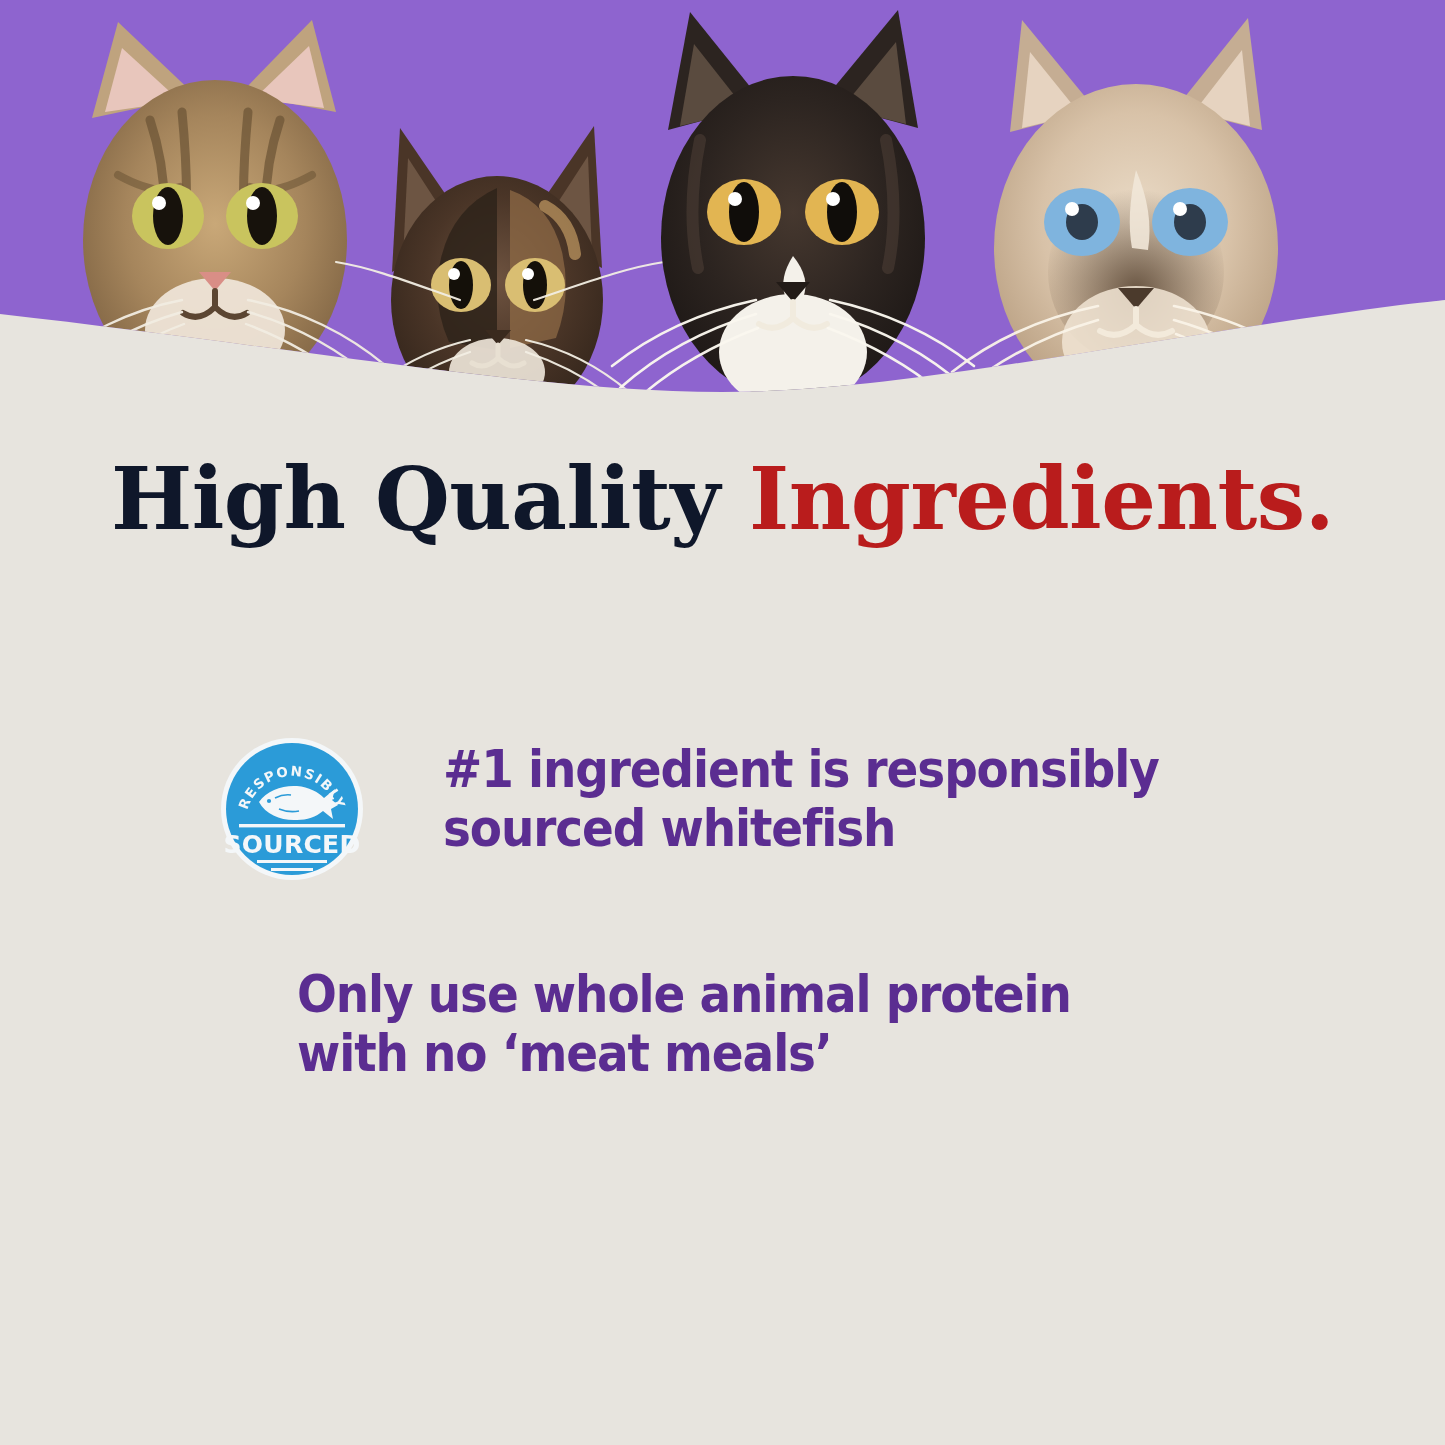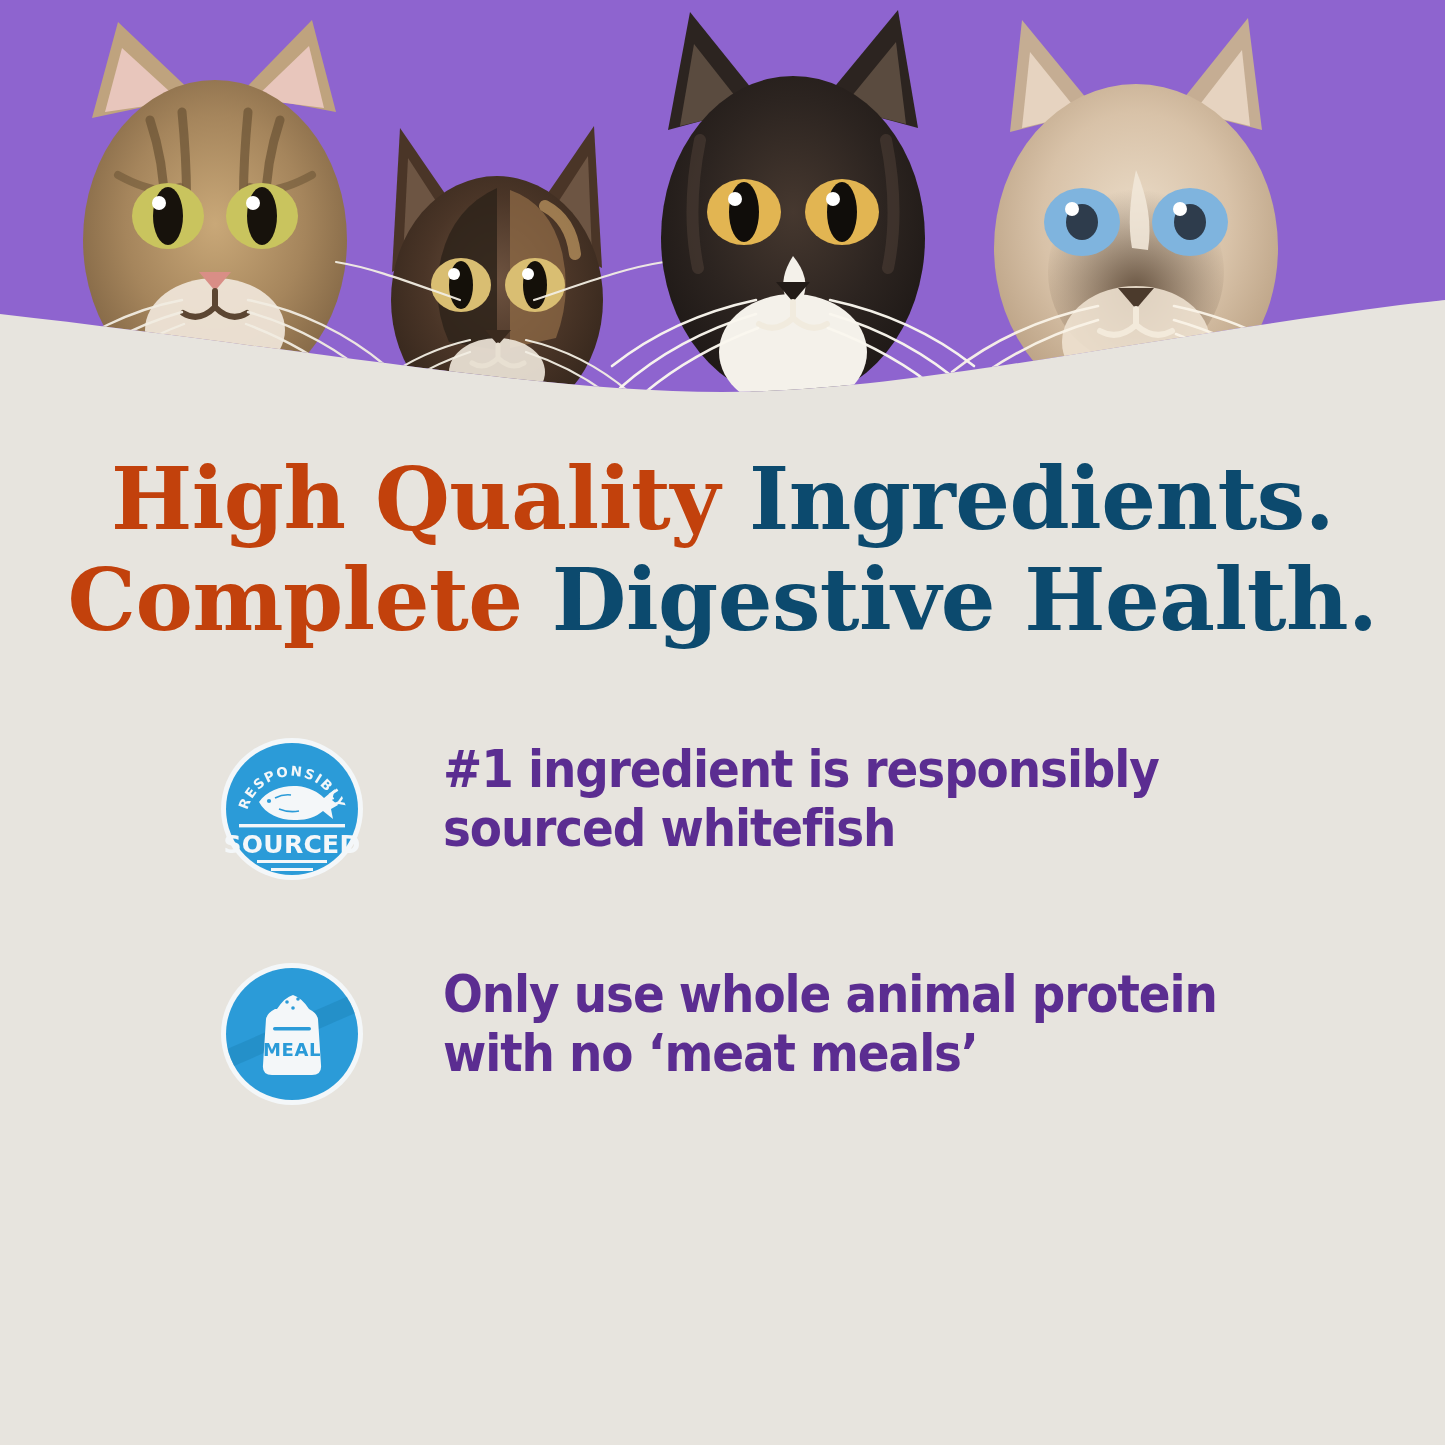--- a/index.html
+++ b/index.html
@@ -47,22 +47,22 @@
     width: 1445px;
     text-align: center;
     font-family: "DejaVu Serif", "Liberation Serif", serif;
     font-weight: 700;
     font-size: 86px;
     line-height: 1.18;
     letter-spacing: -0.5px;
     white-space: nowrap;
   }
   .headline .ln { display: block; }
-  .hl-orange { color: #c2410c; }
-  .hl-purple { color: #0c4a6e; }
+  .hl-orange { color: #0f172a; }
+  .hl-purple { color: #b91c1c; }
 
   
   .features {
     position: absolute;
     left: 0;
     top: 712px;
     width: 1445px;
   }
   .feature-row {
     position: relative;
@@ -249,21 +249,20 @@
       </g>
 
       <path d="M0,314 C300,348 540,392 722,392
                C900,392 1100,345 1400,305 Q1445,300 1445,300
                L1445,420 L0,420 Z" fill="#E7E4DE"></path>
     </svg>
   </div>
 
   <div class="headline">
     <span class="ln"><span class="hl-orange">High Quality </span><span class="hl-purple">Ingredients.</span></span>
-    <span class="ln"><span class="hl-orange">Complete </span><span class="hl-purple">Digestive Health.</span></span>
   </div>
 
   <div class="features">
 
     <div class="feature-row">
       <div class="badge">
         <svg viewBox="0 0 146 146">
           <defs>
             <path id="arcPath" d="M 27,86 A 46,46 0 0 1 119,86" fill="none"></path>
           </defs>
@@ -287,45 +286,20 @@
           <rect x="52" y="132" width="42" height="3" fill="#F4F7F9"></rect>
         </svg>
       </div>
       <div class="feature-text">
         <span class="tl">#1 ingredient is responsibly</span>
         <span class="tl">sourced whitefish</span>
       </div>
     </div>
 
     <div class="feature-row">
-      <div class="badge">
-        <svg viewBox="0 0 146 146">
-          <defs>
-            <clipPath id="c2">
-                <circle cx="73" cy="73" r="66"></circle>
-              </clipPath>
-          </defs>
-          <circle cx="73" cy="73" r="71" fill="#F4F7F9"></circle>
-          <circle cx="73" cy="73" r="66" fill="#2B9BD8"></circle>
-          <g clip-path="url(#c2)">
-            <path d="M-10,96 L150,26 L150,46 L-10,116 Z" fill="#1F86BE" opacity="0.55"></path>
-          </g>
-
-          <g>
-            <path d="M58,48 q8,-12 16,-14 q9,3 16,14 q8,4 9,10
-                     l3,46 q1,10 -9,10 l-40,0 q-10,0 -9,-10
-                     l3,-46 q1,-6 9,-10 Z" fill="#F4F7F9"></path>
-            <circle cx="68" cy="41" r="1.8" fill="#2B9BD8"></circle>
-            <circle cx="79" cy="38" r="1.8" fill="#2B9BD8"></circle>
-            <circle cx="74" cy="47" r="1.8" fill="#2B9BD8"></circle>
-            <rect x="54" y="66" width="38" height="3.4" rx="1.7" fill="#2B9BD8"></rect>
-            <text x="73" y="95" text-anchor="middle" font-family="'DejaVu Sans','Liberation Sans',sans-serif" font-size="18" font-weight="700" fill="#2B9BD8" letter-spacing="0.6">MEAL</text>
-          </g>
-        </svg>
-      </div>
       <div class="feature-text">
         <span class="tl">Only use whole animal protein</span>
         <span class="tl">with no ‘meat meals’</span>
       </div>
     </div>
 
 
   </div>
 </div>
 

